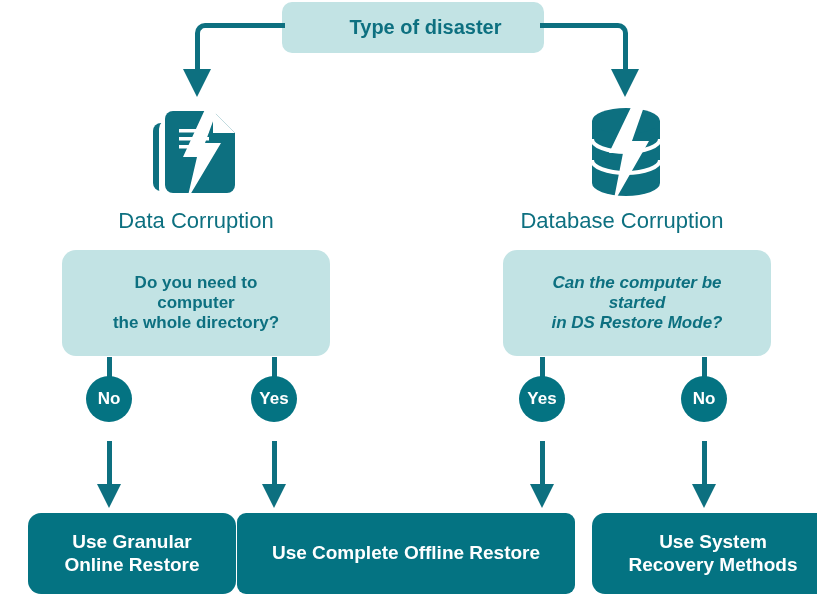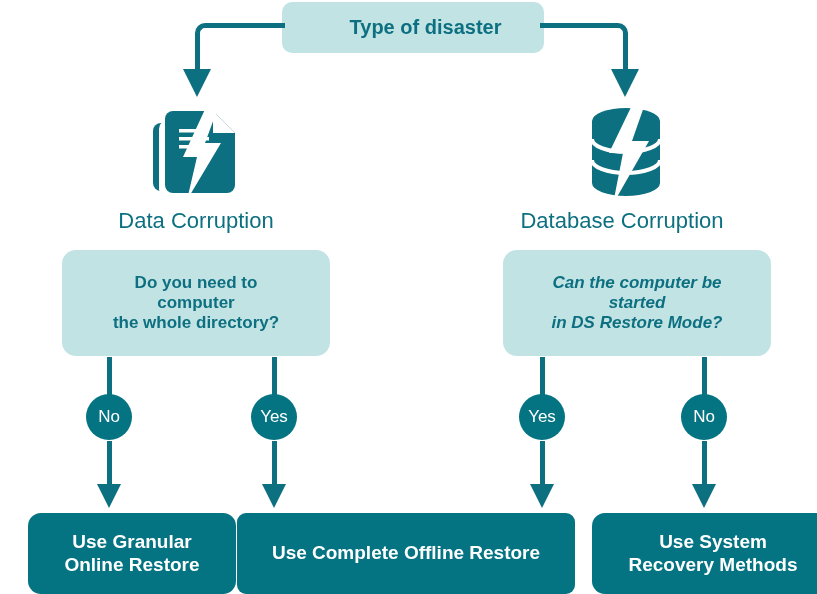--- a/index.html
+++ b/index.html
@@ -154,25 +154,25 @@
 
   
   .badge {
     position: absolute;
     width: 46px;
     height: 46px;
     border-radius: 50%;
     background: #047382;
     color: #ffffff;
     font-size: 17px;
-    font-weight: normal;
+    font-weight: bold;
     display: flex;
     align-items: center;
     justify-content: center;
-    top: 394px;
+    top: 376px;
   }
   #badge-1 { left: 86px;  }
   #badge-2 { left: 251px; }
   #badge-3 { left: 519px; }
   #badge-4 { left: 681px; }
 
   
   .icon-wrap {
     position: absolute;
     top: 105px;

